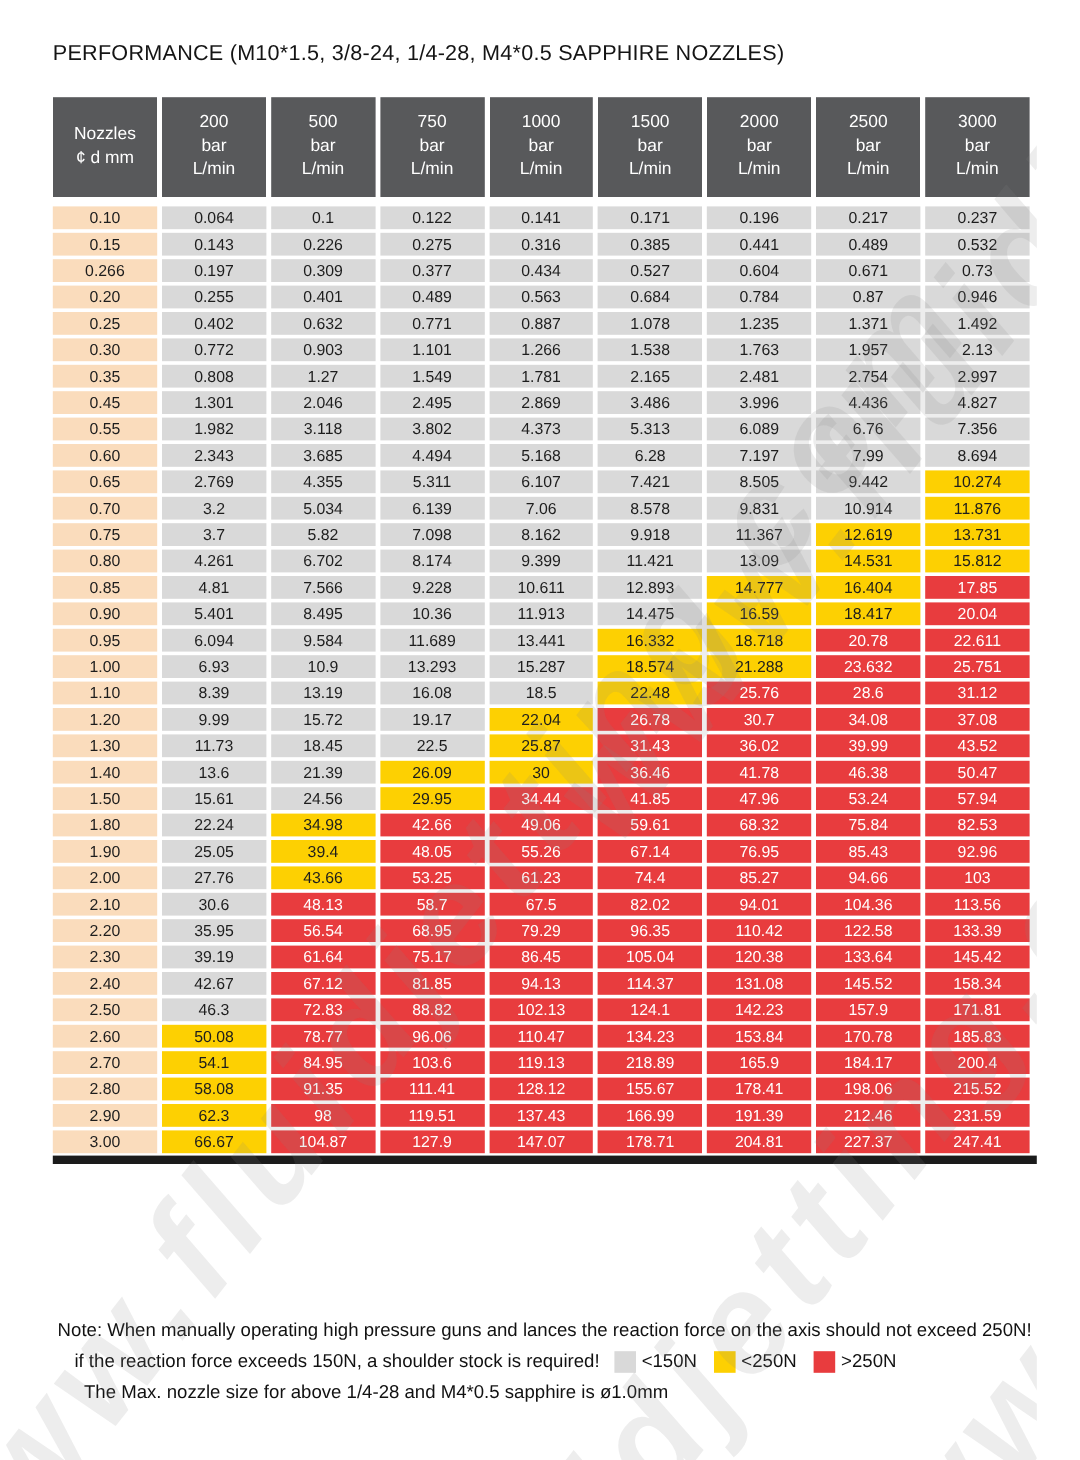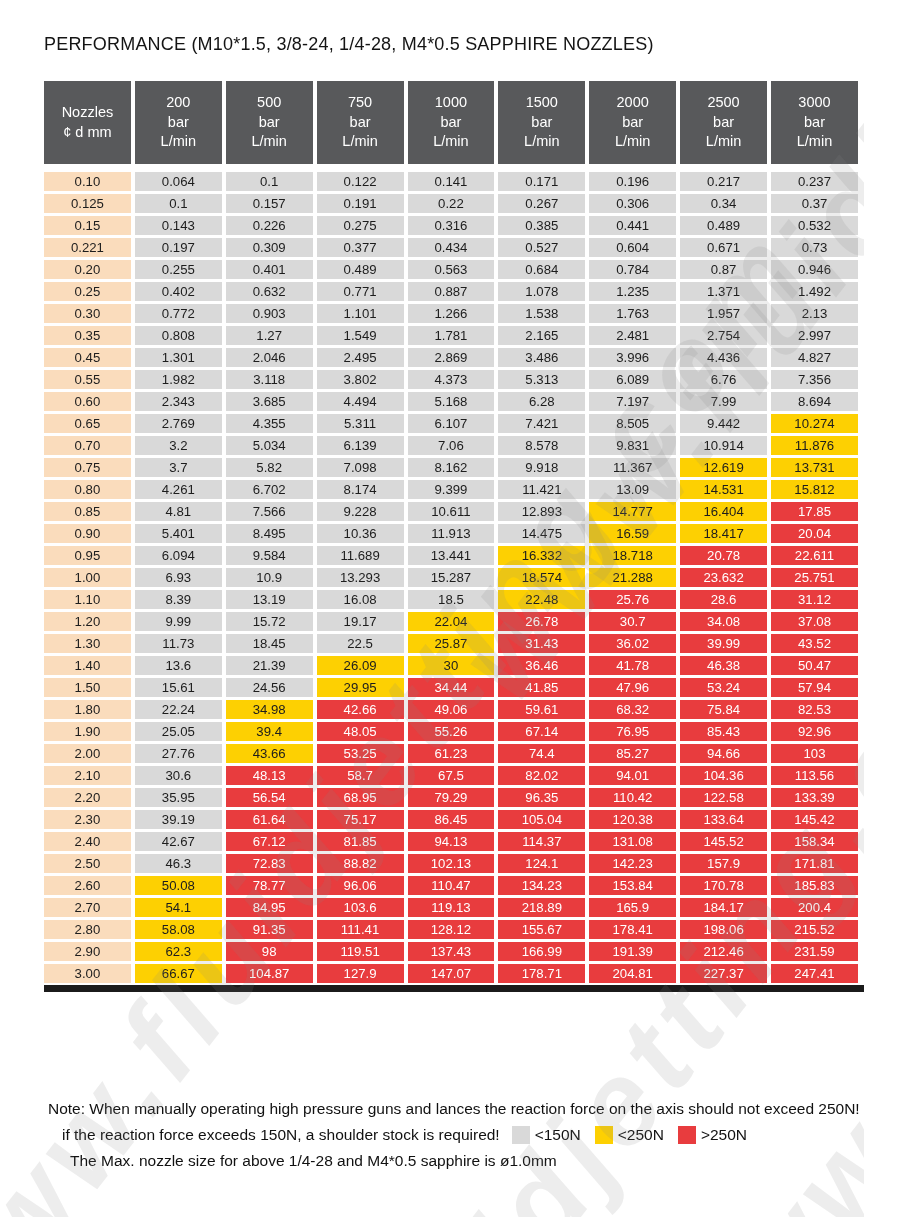--- a/index.html
+++ b/index.html
@@ -118,43 +118,32 @@
             <td class="lv-g">0.064</td>
             <td class="lv-g">0.1</td>
             <td class="lv-g">0.122</td>
             <td class="lv-g">0.141</td>
             <td class="lv-g">0.171</td>
             <td class="lv-g">0.196</td>
             <td class="lv-g">0.217</td>
             <td class="lv-g">0.237</td>
           </tr>
           <tr>
-            <td class="lbl">0.125</td>
-            <td class="lv-g">0.1</td>
-            <td class="lv-g">0.157</td>
-            <td class="lv-g">0.191</td>
-            <td class="lv-g">0.22</td>
-            <td class="lv-g">0.267</td>
-            <td class="lv-g">0.306</td>
-            <td class="lv-g">0.34</td>
-            <td class="lv-g">0.37</td>
-          </tr>
-          <tr>
             <td class="lbl">0.15</td>
             <td class="lv-g">0.143</td>
             <td class="lv-g">0.226</td>
             <td class="lv-g">0.275</td>
             <td class="lv-g">0.316</td>
             <td class="lv-g">0.385</td>
             <td class="lv-g">0.441</td>
             <td class="lv-g">0.489</td>
             <td class="lv-g">0.532</td>
           </tr>
           <tr>
-            <td class="lbl">0.221</td>
+            <td class="lbl">0.266</td>
             <td class="lv-g">0.197</td>
             <td class="lv-g">0.309</td>
             <td class="lv-g">0.377</td>
             <td class="lv-g">0.434</td>
             <td class="lv-g">0.527</td>
             <td class="lv-g">0.604</td>
             <td class="lv-g">0.671</td>
             <td class="lv-g">0.73</td>
           </tr>
           <tr>

